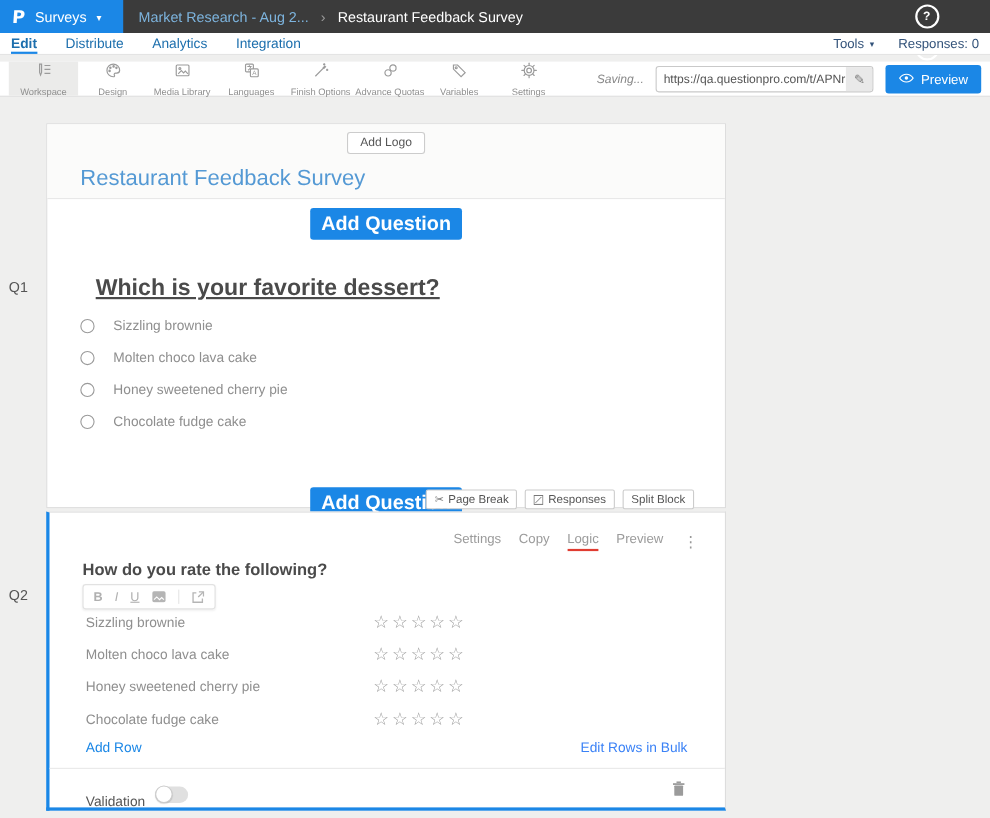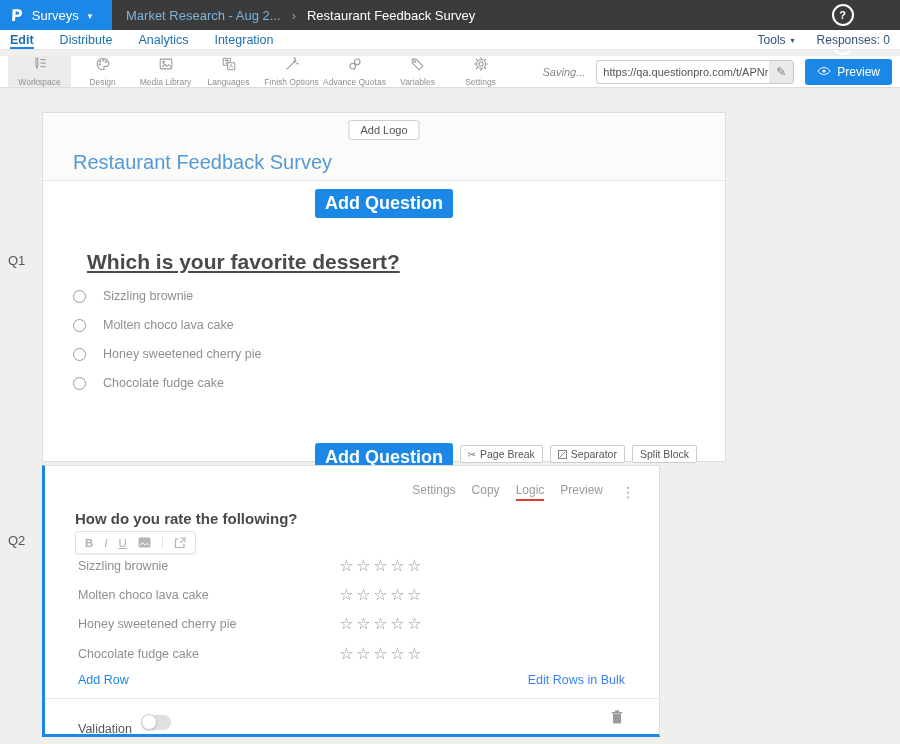--- a/index.html
+++ b/index.html
@@ -38,21 +38,21 @@
   .saving { font-style: italic; color: #888; font-size: 11px; }
   .url-field { display: flex; align-items: center; border: 1px solid #c9c9c9; border-radius: 3px; height: 24px; width: 198px; background: #fff; overflow: hidden; cursor: text; }
   .url-text { font-size: 11px; color: #555; padding: 0 6px; white-space: nowrap; overflow: hidden; flex: 1; }
   .url-pencil { width: 24px; align-self: stretch; background: #e9e9e9; display: flex; align-items: center; justify-content: center; color: #777; font-size: 12px; cursor: pointer; }
   .preview-btn { background: #1b87e6; color: #fff; font-size: 12px; border: none; border-radius: 3px; height: 26px; display: flex; align-items: center; gap: 6px; padding: 0 12px; cursor: pointer; font-family: inherit; }
 
   
   .q-index { position: absolute; left: 8px; font-size: 13px; color: #555; }
 
   
-  .card1 { position: absolute; left: 42px; top: 112px; width: 684px; height: 350px; background: #fff; border: 1px solid #ddd; }
+  .card1 { position: absolute; left: 42px; top: 112px; width: 618px; height: 350px; background: #fff; border: 1px solid #ddd; }
   .card1-header { position: absolute; top: 0; left: 0; right: 0; height: 68px; background: #fbfbfa; border-bottom: 1px solid #e8e8e8; }
   .add-logo-btn { position: absolute; top: 7px; left: 50%; transform: translateX(-50%); background: #fff; border: 1px solid #ccc; border-radius: 3px; font-size: 11px; color: #555; padding: 3px 11px; cursor: pointer; font-family: inherit; }
   .survey-title { position: absolute; top: 38px; left: 30px; font-size: 20px; color: #5499d4; cursor: text; }
   .btn-primary { background: #1b87e6; color: #fff; font-size: 18px; font-weight: bold; border: none; border-radius: 3px; padding: 4px 10px; cursor: pointer; font-family: inherit; }
   .add-q-top { position: absolute; top: 76px; left: 50%; transform: translateX(-50%); }
   .q1-text { position: absolute; top: 137px; left: 44px; font-size: 21px; font-weight: bold; color: #4a4a4a; cursor: text; text-decoration: underline; }
   .option-row { position: absolute; left: 30px; display: flex; align-items: center; gap: 17px; height: 14px; cursor: pointer; }
   .radio { width: 13px; height: 13px; border: 1.5px solid #9a9a9a; border-radius: 50%; background: #fff; flex: none; }
   .option-label { font-size: 12.5px; color: #8f8f8f; }
   .card1-bottom { position: absolute; left: 0; right: 0; top: 330px; height: 22px; }
@@ -296,21 +296,21 @@
           <span class="mini-icon">✂</span>
           <span>Page Break</span>
         </button>
         <button class="btn-mini">
           <span class="mini-icon">
             <svg width="9" height="9" viewBox="0 0 10 10">
                 <rect x="0.5" y="0.5" width="9" height="9" fill="none" stroke="#777"></rect>
                 <line x1="2" y1="8" x2="8" y2="2" stroke="#777"></line>
               </svg>
           </span>
-          <span>Separator</span>
+          <span>Responses</span>
         </button>
         <button class="btn-mini">
           <span>Split Block</span>
         </button>
       </div>
     </div>
   </div>
 
   <div class="card2">
     <div class="q2-menu">

